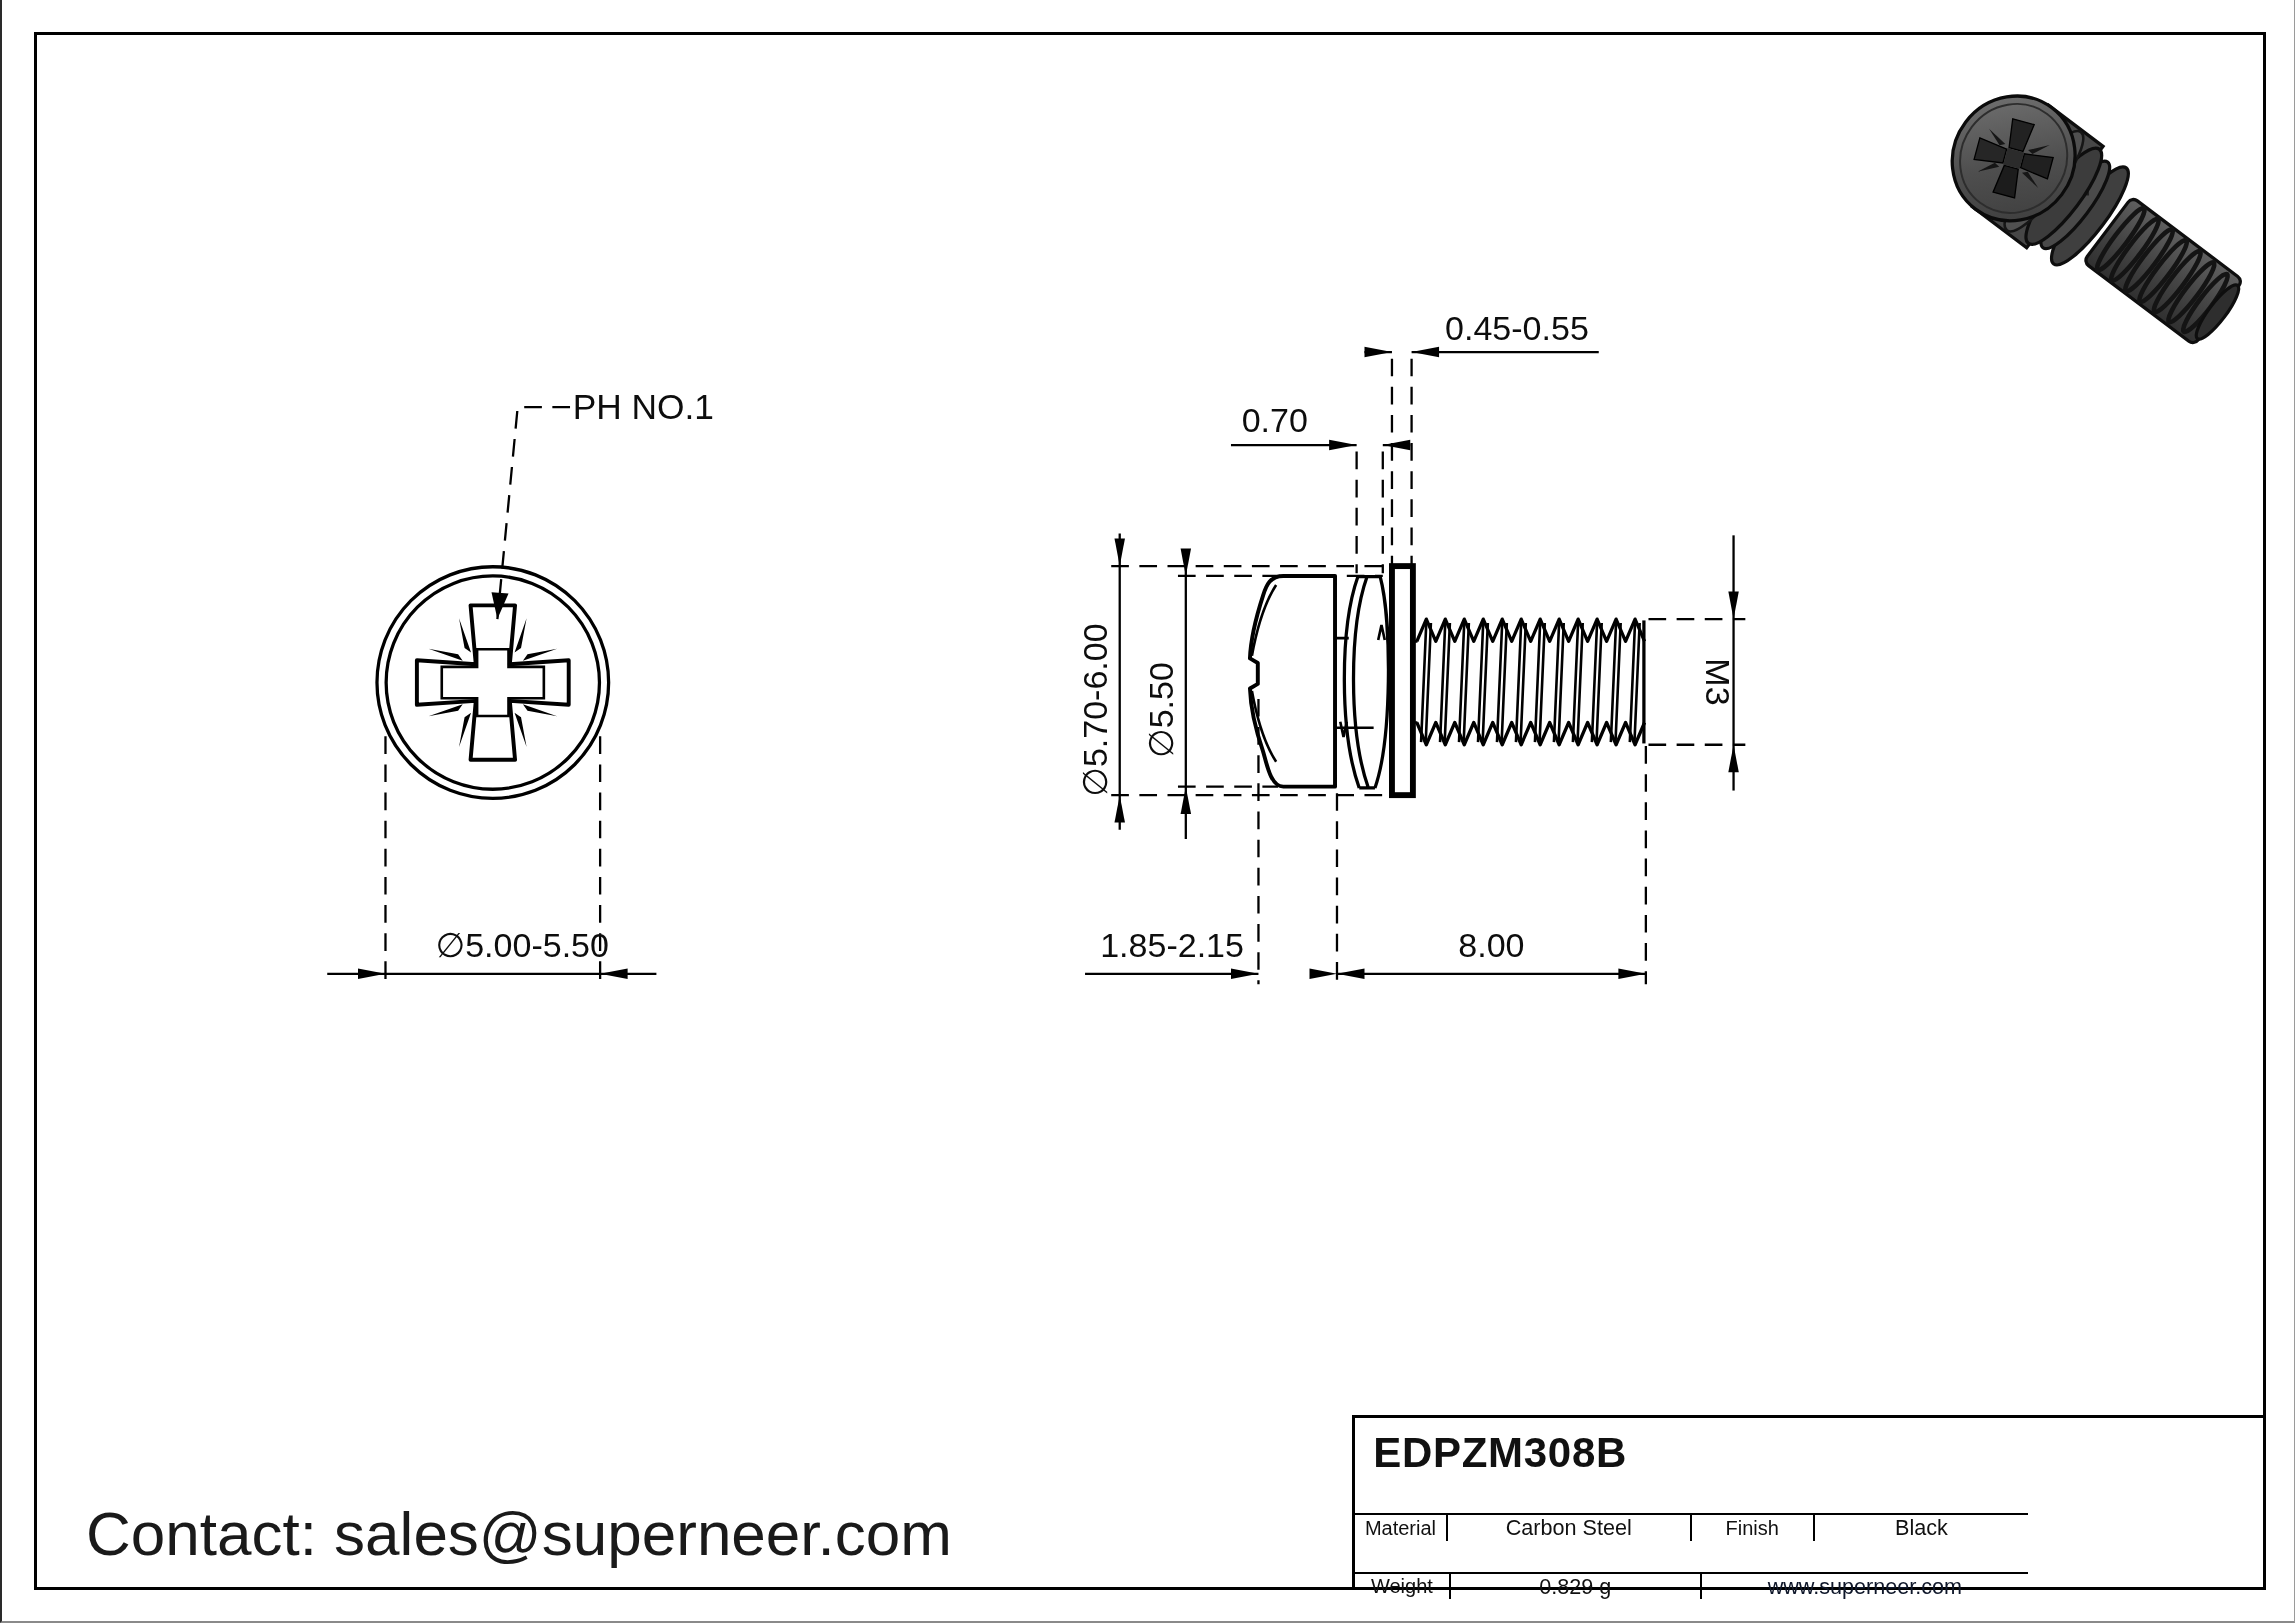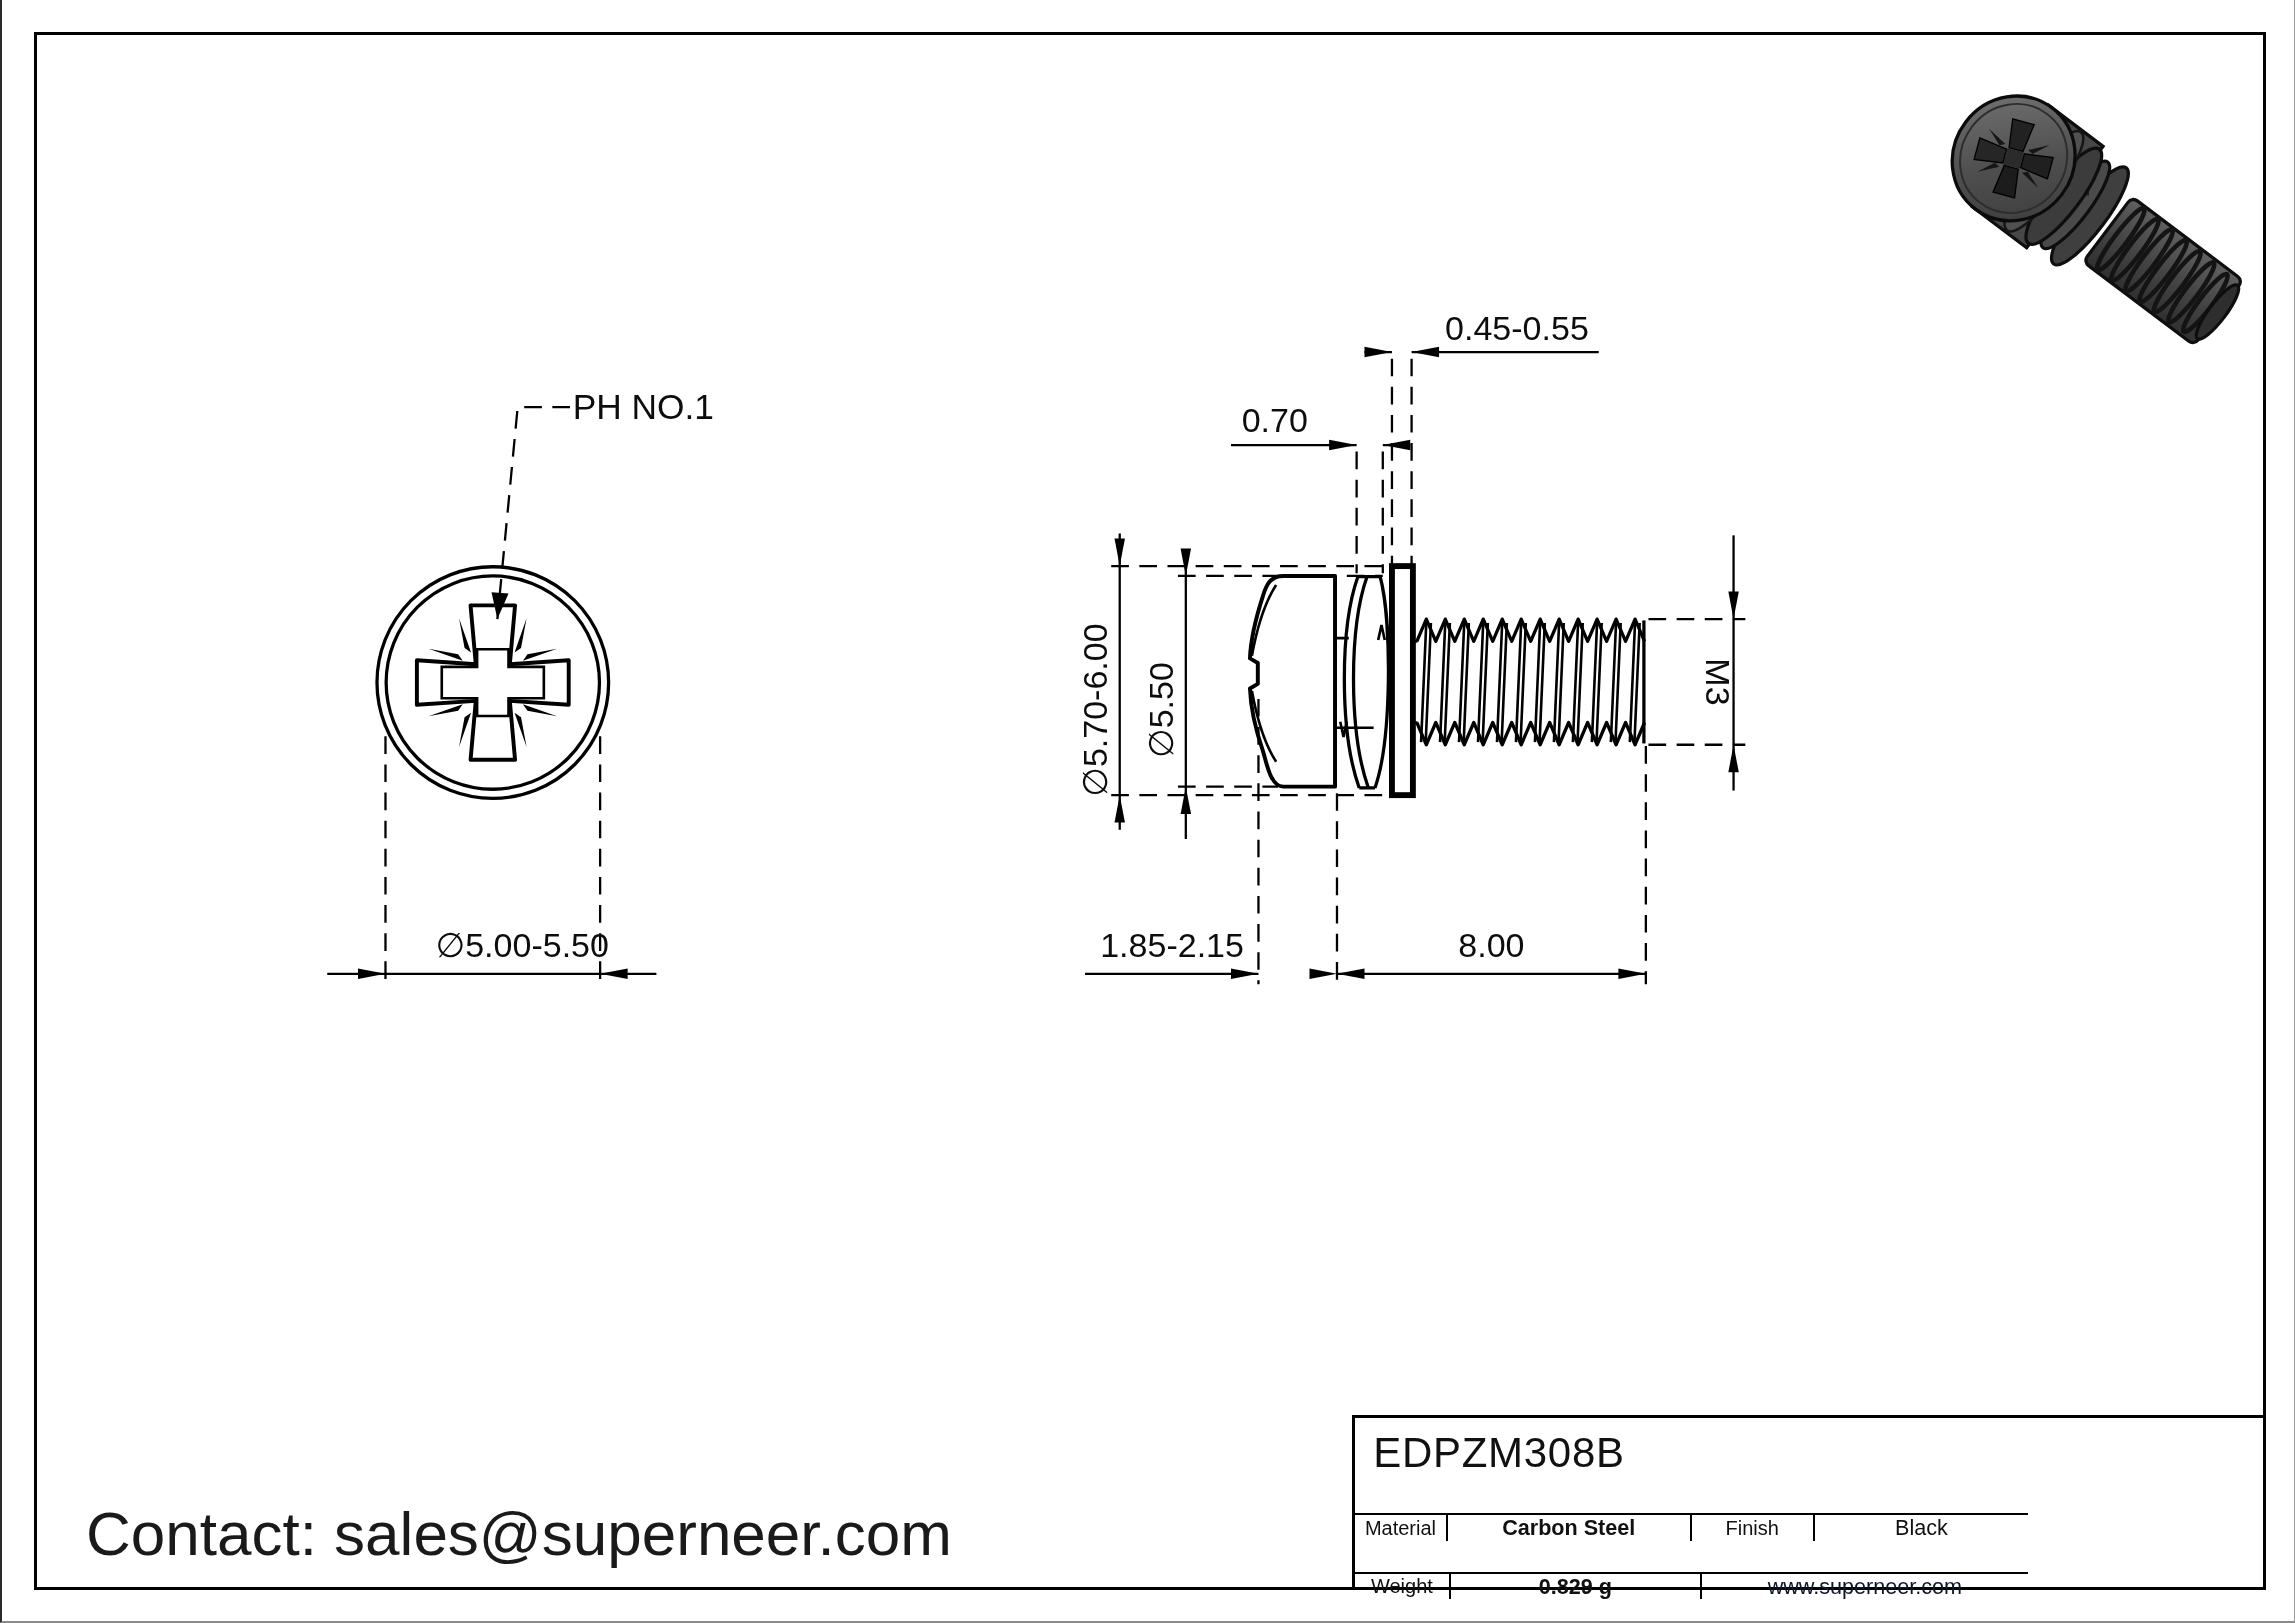--- a/index.html
+++ b/index.html
@@ -22,28 +22,28 @@
   .dash{stroke:#000;fill:none;stroke-width:3.5;stroke-dasharray:27 16;}
   .arr{fill:#000;stroke:none;}
   text.dimtxt{font-size:52px;fill:#0d0d0d;text-anchor:middle;}
   text.callout{font-size:54px;fill:#0d0d0d;text-anchor:start;}
   
   .contact{position:absolute;left:84px;top:1498px;font-size:62px;color:#1a1a1a;letter-spacing:0px;}
   
   .tblock{position:absolute;left:1350px;top:1415px;width:914px;height:175px;border:3.3px solid #000;box-sizing:border-box;display:flex;background:#fff;}
   .tinfo{width:673px;display:flex;flex-direction:column;box-sizing:border-box;}
   .tdesc{height:114px;box-sizing:border-box;padding:9.2px 0 0 18.3px;}
-  .pn{font-size:42px;font-weight:normal;letter-spacing:0.7px;line-height:46px;margin:2.6px 0 6.5px 0;}
+  .pn{font-size:42px;font-weight:bold;letter-spacing:0.7px;line-height:46px;margin:2.6px 0 6.5px 0;}
   .desc{font-size:23.6px;line-height:31px;color:#1c1c1c;}
   .trow{display:flex;border-top:2.6px solid #000;box-sizing:border-box;margin-top:31px;}
   .trow.r2{height:29px;}
   .trow.r3{height:27px;border-top:2px solid #000;}
   .cell{display:flex;align-items:center;justify-content:center;box-sizing:border-box;border-right:2px solid #000;font-size:20px;}
   .cell.val{font-size:21.6px;}
-  .c1{width:98px;} .c2{width:257px;font-weight:bold;} .c3{width:130px;} .c4{width:225px;border-right:none;}
+  .c1{width:98px;} .c2{width:257px;} .c3{width:130px;} .c4{width:225px;border-right:none;}
   .c23{width:334px;border-right:none;}
   .link{color:#0f172a;}
   .tlogo{flex:1;border-left:2.6px solid #000;position:relative;box-sizing:border-box;}
   .brandtxt{position:absolute;left:0;right:0;bottom:10.5px;text-align:center;font-size:30px;font-weight:bold;letter-spacing:2px;color:#1b95d4;}
   .stripes{position:absolute;left:0;top:3.9px;width:100%;height:118px;}
 </style>
 </head>
 <body>
 
 <div class="frame"></div>

